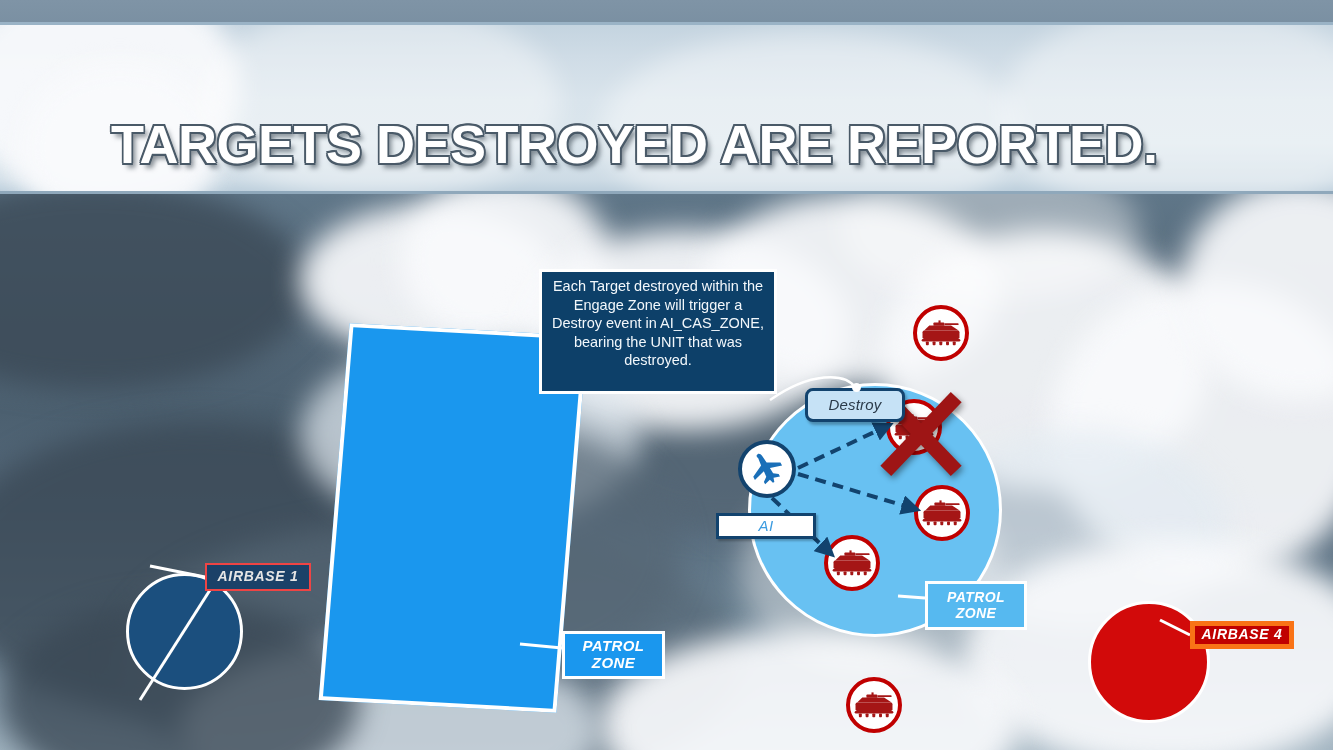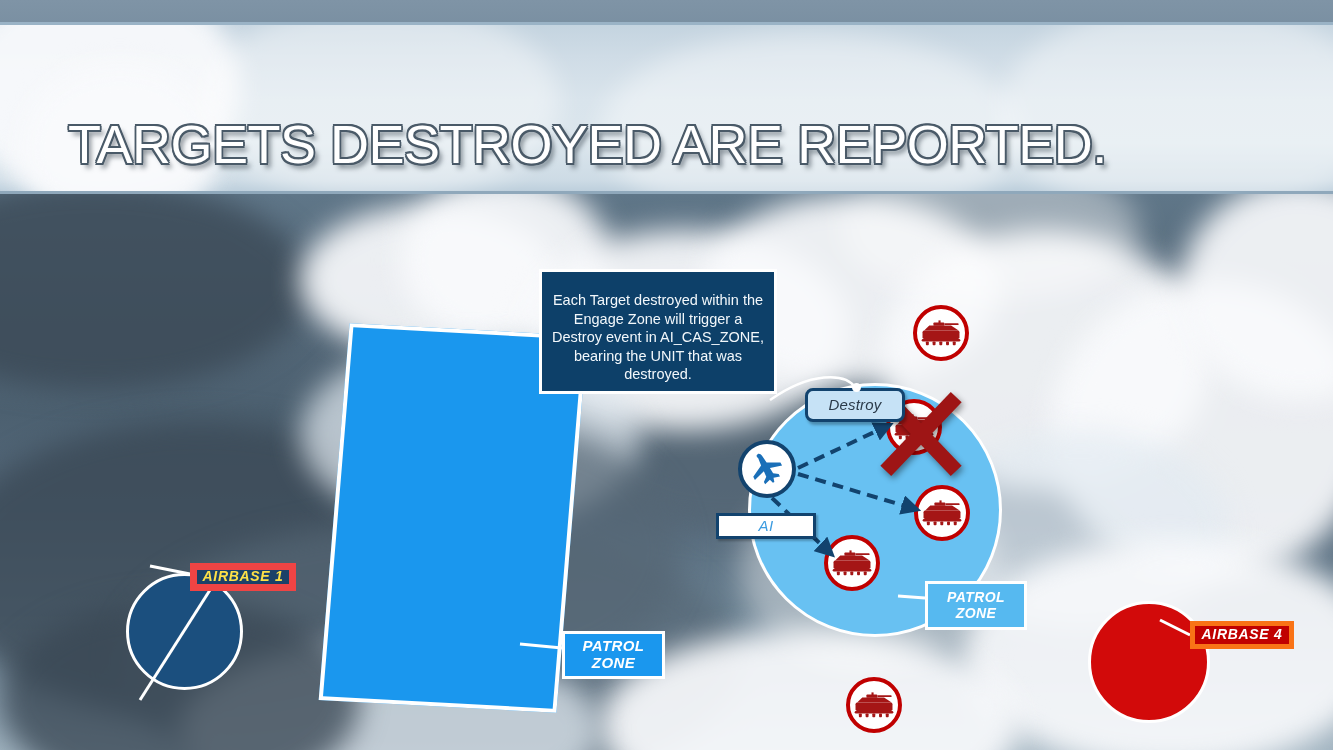--- a/index.html
+++ b/index.html
@@ -65,24 +65,24 @@
   .title-band-rule-bottom {
     position: absolute; left: 0; bottom: 0; width: 100%; height: 3px;
     background: #8fa8bb;
   }
   .slide-title {
     position: absolute;
     left: 0; top: 0;
     width: 1333px; height: 172px;
     display: flex;
     align-items: center;
-    padding-left: 68px;
+    padding-left: 111px;
     box-sizing: border-box;
     font-size: 54px;
-    font-weight: normal;
+    font-weight: bold;
     letter-spacing: -0.5px;
     color: #ffffff;
     white-space: nowrap;
     text-shadow:
       -1.6px -1.6px 0 #4a5a68,
        1.6px -1.6px 0 #4a5a68,
       -1.6px  1.6px 0 #4a5a68,
        1.6px  1.6px 0 #4a5a68,
        0px -1.8px 0 #4a5a68,
        0px  1.8px 0 #4a5a68,
@@ -137,25 +137,25 @@
     align-items: center;
     justify-content: center;
     text-align: center;
     line-height: 1.12;
     z-index: 30;
     font-style: italic;
   }
   .label-box span { display: block; }
 
   .lbl-airbase1 {
-    left: 190px; top: 563px;
+    left: 205px; top: 563px;
     width: 106px; height: 28px;
     background: #1b4168;
-    border: 7px solid #ef4444;
-    color: #fde047;
+    border: 2px solid #ef4444;
+    color: #e5e5e5;
     font-size: 14px;
     font-weight: bold;
     letter-spacing: 0.7px;
   }
   .lbl-airbase4 {
     left: 1190px; top: 621px;
     width: 104px; height: 28px;
     background: #c00000;
     border: 5px solid #f97316;
     color: #ffffff;
@@ -219,21 +219,21 @@
     position: absolute;
     left: 539px; top: 269px;
     width: 238px; height: 125px;
     background: #0d4069;
     border: 3px solid #ffffff;
     box-sizing: border-box;
     color: #f2f7fb;
     font-size: 14.5px;
     line-height: 1.28;
     text-align: center;
-    padding: 19px 8px 0 8px;
+    padding: 5px 8px 0 8px;
     z-index: 32;
   }
 
   
   .unit-icon {
     position: absolute;
     border-radius: 50%;
     background: #ffffff;
     box-sizing: border-box;
     display: flex;

